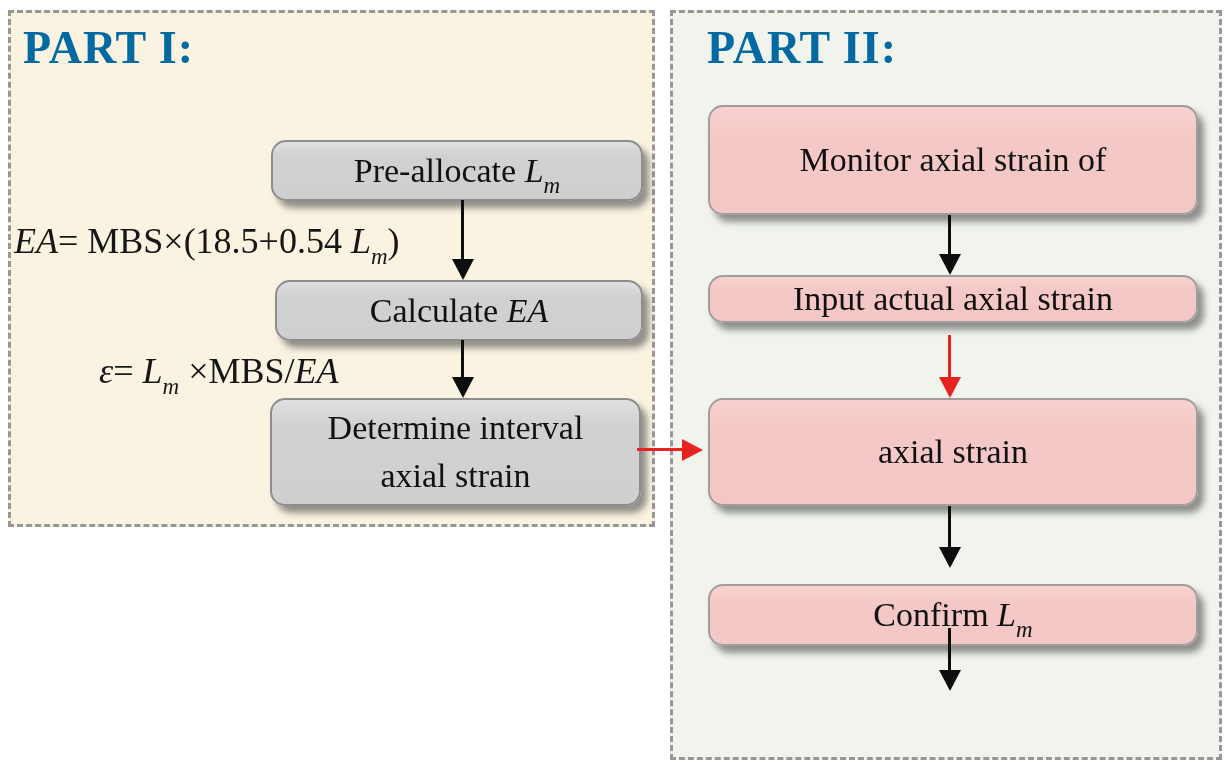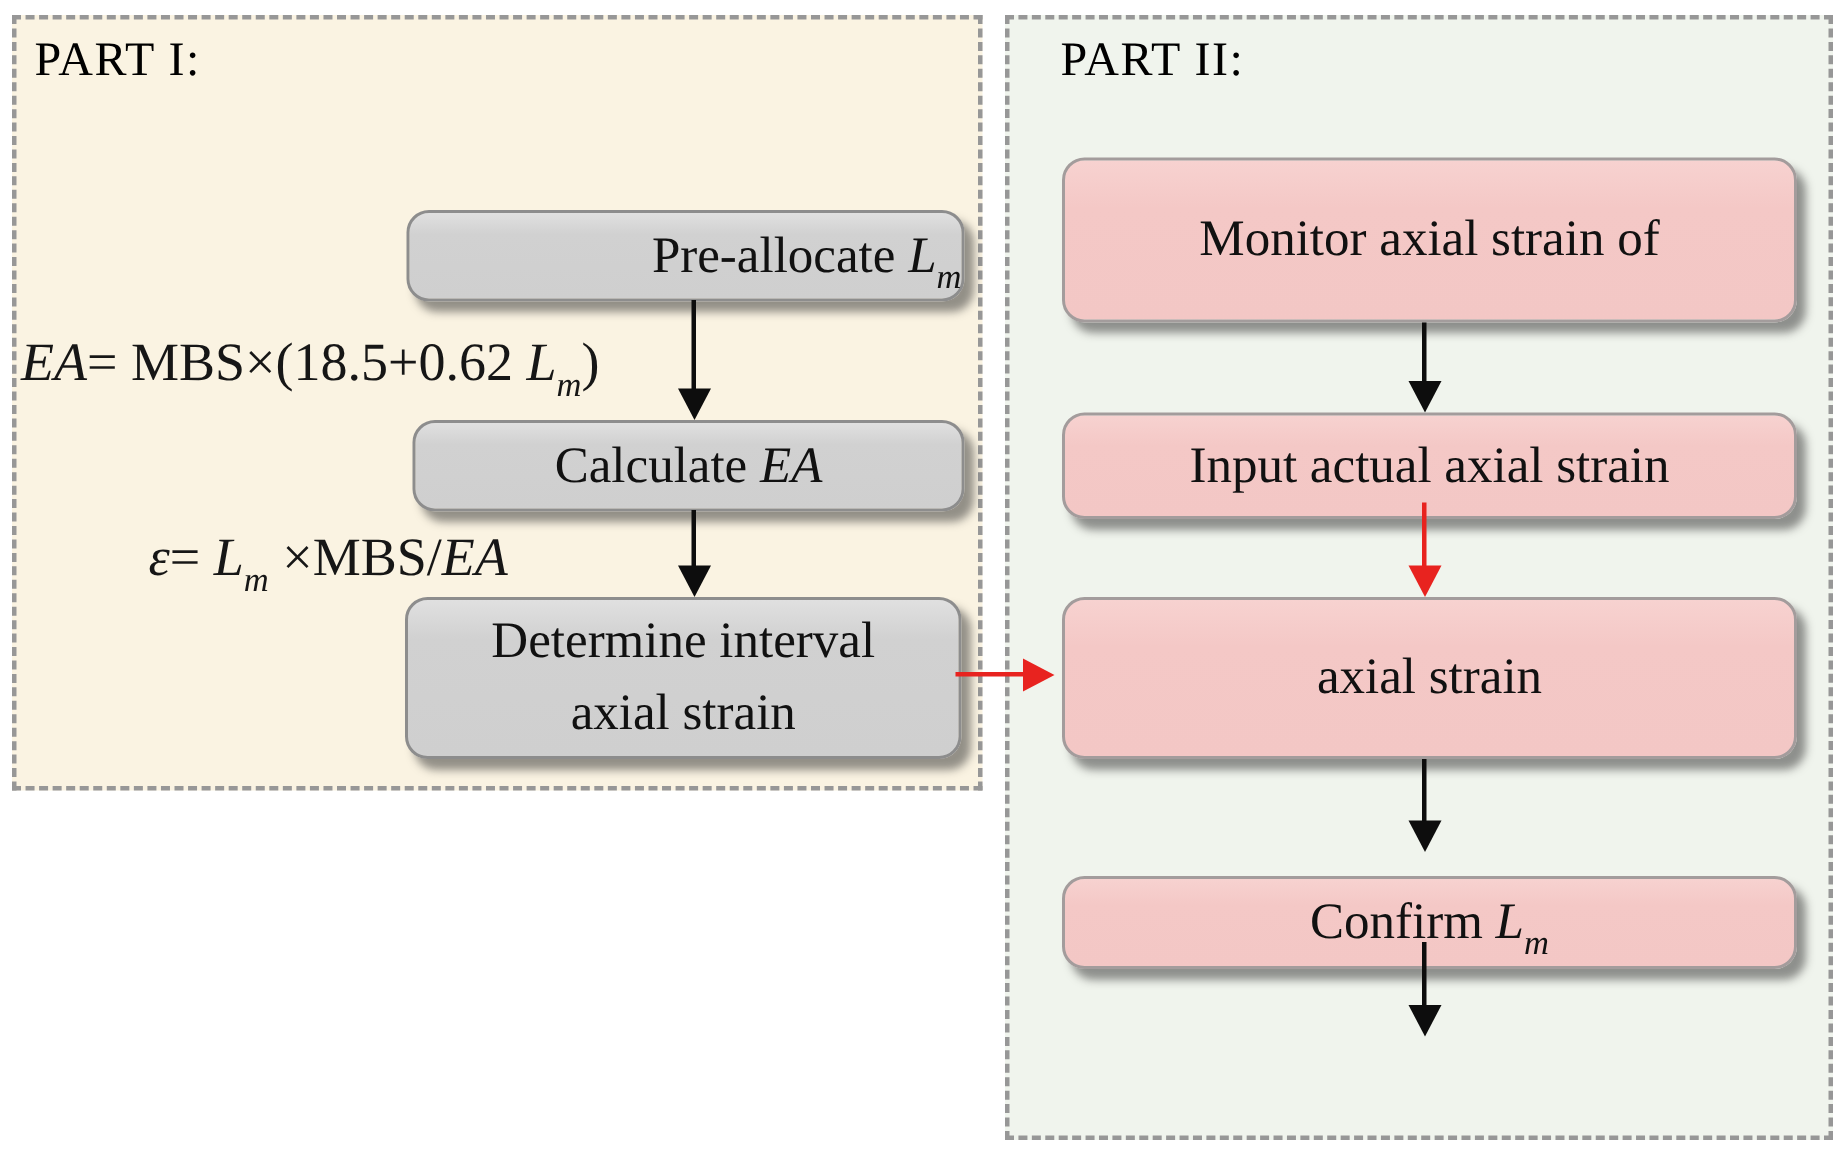--- a/index.html
+++ b/index.html
@@ -19,24 +19,25 @@
   #panel-1 {
     left:8px; top:10px; width:647px; height:517px;
     background:#faf3e2;
   }
   #panel-2 {
     left:670px; top:10px; width:552px; height:750px;
     background:#f0f4ed;
   }
   .panel-title {
     position:absolute;
-    font-size:32px;
+    font-size:46px;
     letter-spacing:1px;
-    color:#000000;
+    color:#0369a1;
     white-space:nowrap;
+    font-weight:bold;
   }
   #panel-1 .panel-title { left:12px; top:8px; }
   #panel-2 .panel-title { left:14px; top:8px;margin-left:20px; }
 
   .box {
     position:absolute;
     display:flex;
     flex-direction:column;
     align-items:center;
     justify-content:center;
@@ -53,26 +54,26 @@
   }
   .box-pink {
     background:linear-gradient(180deg,#f7d2d0 0%,#f4c8c6 30%,#f3c7c5 100%);
     border:2px solid #a39c9c;
   }
   .box-gold {
     background:linear-gradient(180deg,#efd89e 0%,#ebd08f 100%);
     border:2px solid #a8a394;
   }
   
-  #box-preallocate { left:260px; top:127px; width:372px; height:61px;align-items:flex-end; }
+  #box-preallocate { left:260px; top:127px; width:372px; height:61px; }
   #box-calculate   { left:264px; top:267px; width:368px; height:61px; }
   #box-determine   { left:259px; top:385px; width:371px; height:108px; }
   
   #box-monitor    { left:35px; top:92px;  width:490px; height:110px;text-align:right; }
-  #box-input      { left:35px; top:262px; width:490px; height:71px;text-align:right; }
+  #box-input      { left:35px; top:262px; width:490px; height:48px;text-align:right; }
   #box-locate     { left:35px; top:385px; width:490px; height:108px; }
   #box-confirmlm  { left:35px; top:555px; width:490px; height:62px;margin-top:16px; }
   #box-confirmds  { left:33px; top:678px; width:492px; height:60px; }
 
   .formula {
     position:absolute;
     font-size:36px;
     white-space:nowrap;
     color:#161616;
   }
@@ -139,21 +140,21 @@
 
   <div class="panel" id="panel-1">
     <div class="panel-title">PART I:</div>
 
     <div class="box box-gray" id="box-preallocate">
       <div><span>Pre-allocate </span><i>L</i><sub class="vm">m</sub></div>
     </div>
 
     <div class="arrow-v" id="arrow-p1-a"></div>
 
-    <div class="formula" id="formula-ea"><i>EA</i><span>= MBS×(18.5+0.62 </span><i>L</i><sub class="vm">m</sub><span>)</span></div>
+    <div class="formula" id="formula-ea"><i>EA</i><span>= MBS×(18.5+0.54 </span><i>L</i><sub class="vm">m</sub><span>)</span></div>
 
     <div class="box box-gray" id="box-calculate">
       <div><span>Calculate </span><i>EA</i></div>
     </div>
 
     <div class="arrow-v" id="arrow-p1-b"></div>
 
     <div class="formula" id="formula-eps"><i>ε</i><span>= </span><i>L</i><sub class="vm">m</sub><span> ×MBS/</span><i>EA</i></div>
 
     <div class="box box-gray" id="box-determine">

